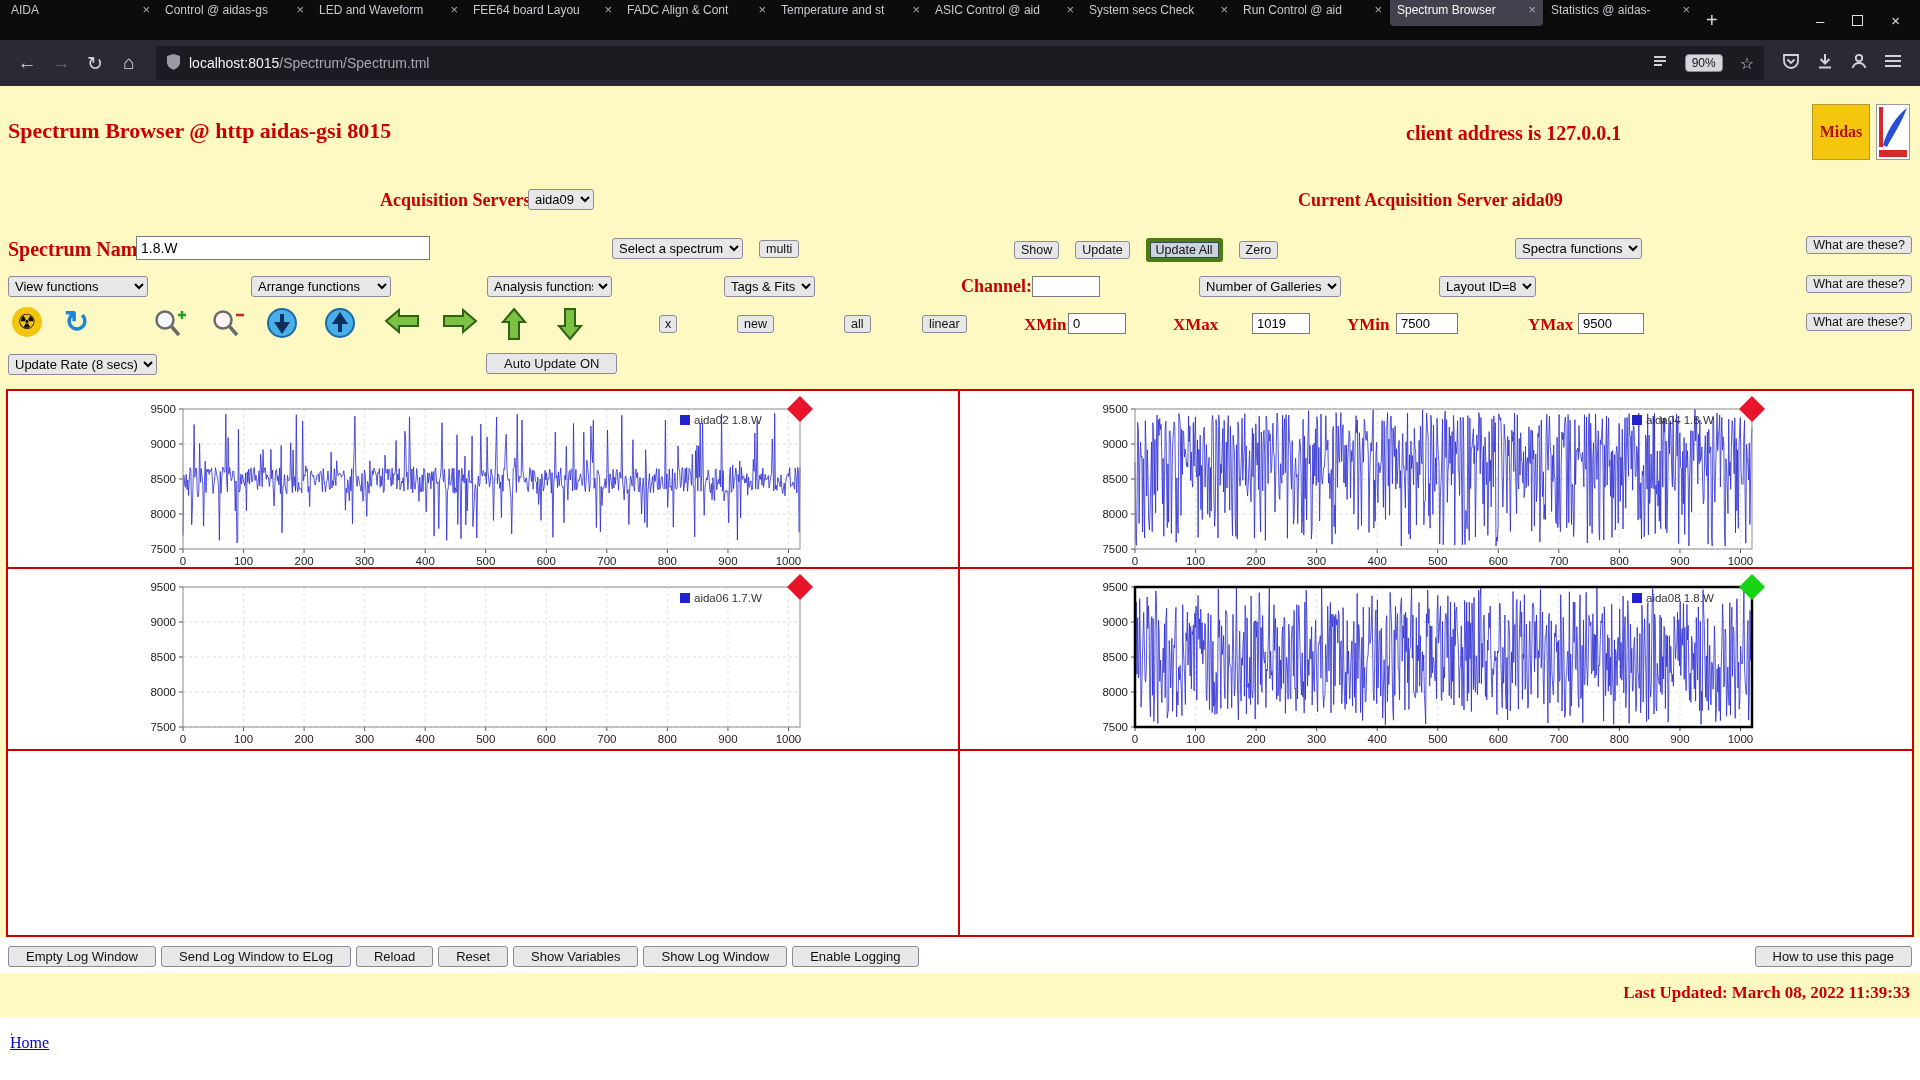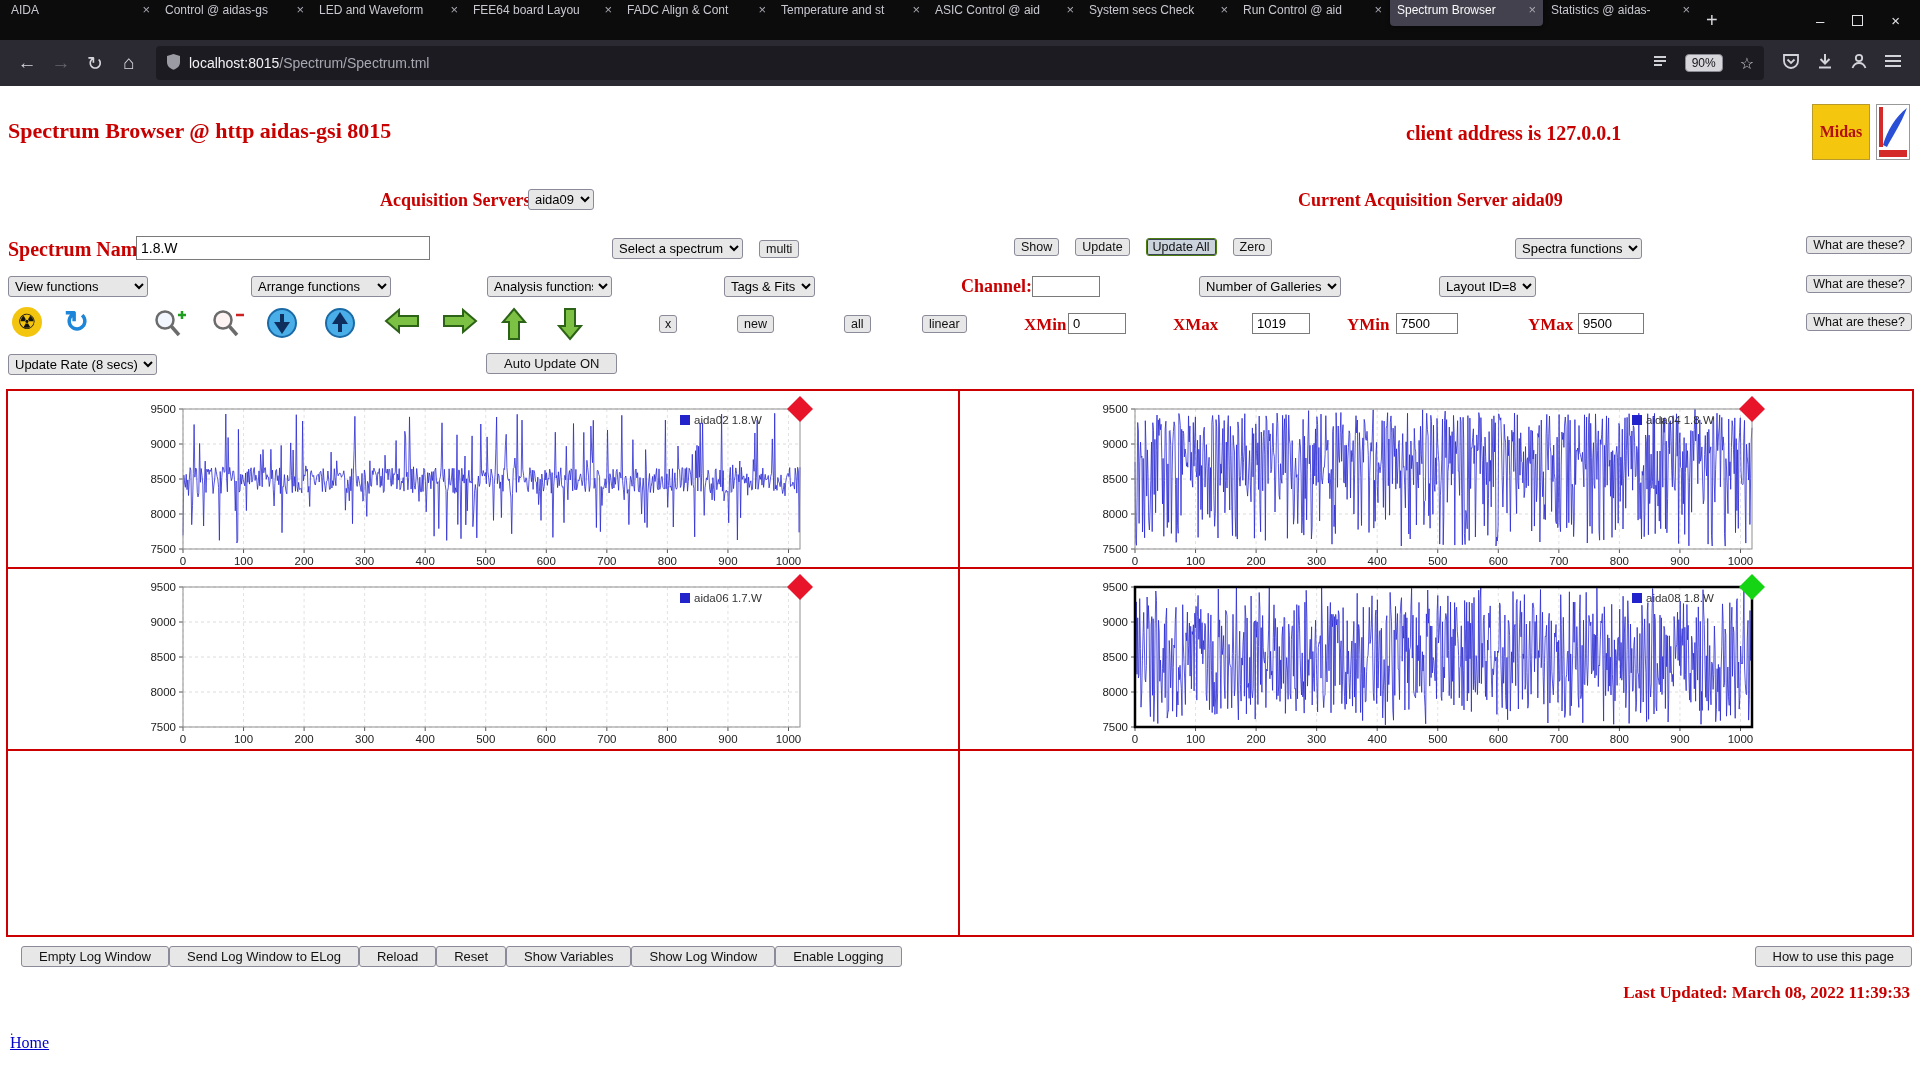--- a/index.html
+++ b/index.html
@@ -20,26 +20,26 @@
   .nav-icon{width:34px;height:32px;display:flex;align-items:center;justify-content:center;color:#d6d6dc;font-size:19px;border-radius:4px}
   .nav-icon.disabled{color:#66666f}
   .urlbar{flex:1;height:34px;background:#1c1b22;border-radius:4px;display:flex;align-items:center;padding:0 10px;margin:0 10px;color:#cfcfd6;font-size:14px;min-width:0}
   .url-host{color:#f2f2f5;margin-left:8px}
   .url-path{color:#a8a8b2}
   .urlbar-right{margin-left:auto;display:flex;align-items:center}
   .zoom-chip{background:#d7d7db;color:#15141a;border:1px solid #8a8a94;border-radius:4px;padding:1px 6px;font-size:12px;margin:0 17px}
   .right-icons{display:flex;align-items:center;gap:16px;padding:0 8px}
 
   
-  .page{position:absolute;top:86px;left:0;width:1920px;height:994px;background:#ffffff;font-size:14px;color:#111}
+  .page{position:absolute;top:86px;left:0;width:1920px;height:994px;background:#fef9c3;font-size:14px;color:#111}
   .abs{position:absolute}
   .rs{color:#c80000;font-family:"Liberation Serif",serif;font-weight:bold}
   .btn{font-size:13px;padding:2px 17px;background:#e7e7e7;border:1px solid #8a8a99;border-radius:3px;color:#111;font-family:"Liberation Sans",sans-serif;white-space:nowrap}
   .btn.small{font-size:12.5px;padding:1px 6px}
-  .btn.pressed{background:#cbd3dc;border:1px solid #4d7c0f;box-shadow:inset 0 0 0 1px #3a4656}
+  .btn.pressed{background:#cbd3dc;border:4px solid #4d7c0f;box-shadow:inset 0 0 0 1px #3a4656}
   select{font-size:13px;padding:1px 2px;background:#e7e7e7;border:1px solid #8a8a99;border-radius:3px;font-family:"Liberation Sans",sans-serif}
   input.text{font-size:14px;padding:1px 4px;background:#fff;border:1px solid #7a7a7a;height:24px;font-family:"Liberation Sans",sans-serif}
   input.text.small{height:21px;font-size:13px}
 
   .midas-logo{position:absolute;top:18px;left:1812px;width:58px;height:56px;background:#f4c60d;border:1px solid #b89a2a;display:flex;align-items:center;justify-content:center}
   .midas-logo span{color:#b40f0f;font-family:"Liberation Serif",serif;font-weight:bold;font-size:16px}
   .lab-logo{position:absolute;top:18px;left:1876px;width:34px;height:56px;background:#fff;border:1px solid #999;overflow:hidden}
 
   .group{display:flex;align-items:center;gap:16px}
 
@@ -51,21 +51,21 @@
 
   
   .gallery{position:absolute;left:6px;top:303px;width:1908px;height:548px;border:2px solid #cc0000;display:grid;grid-template-columns:1fr 1fr;grid-template-rows:178px 182px 1fr;background:#fff}
   .gallery-cell{position:relative;background:#fff;overflow:hidden}
   .gallery-cell:nth-child(odd){border-right:2px solid #cc0000}
   .gallery-cell:nth-child(-n+4){border-bottom:2px solid #cc0000}
   svg.chart{display:block;margin-top:12px;overflow:visible}
 
   .white-a{position:absolute;left:0;top:851px;width:1920px;height:36px;background:#fff}
   .white-b{position:absolute;left:0;top:931px;width:1920px;height:63px;background:#fff}
-  .footer-buttons{position:absolute;top:860px;left:21px;display:flex;}
+  .footer-buttons{position:absolute;top:860px;left:8px;display:flex;gap:5px}
   .help-btn{position:absolute;top:860px;right:8px}
   .last-updated{position:absolute;top:897px;right:10px;font-size:17px}
   .dot{position:absolute;top:938px;left:10px;font-size:12px;color:#333}
   .home{position:absolute;top:948px;left:10px;font-size:16px;color:#0000cc;text-decoration:underline;font-family:"Liberation Serif",serif}
 </style>
 </head>
 <body>
 
 <div class="tabbar">
   <div class="tab-strip">

